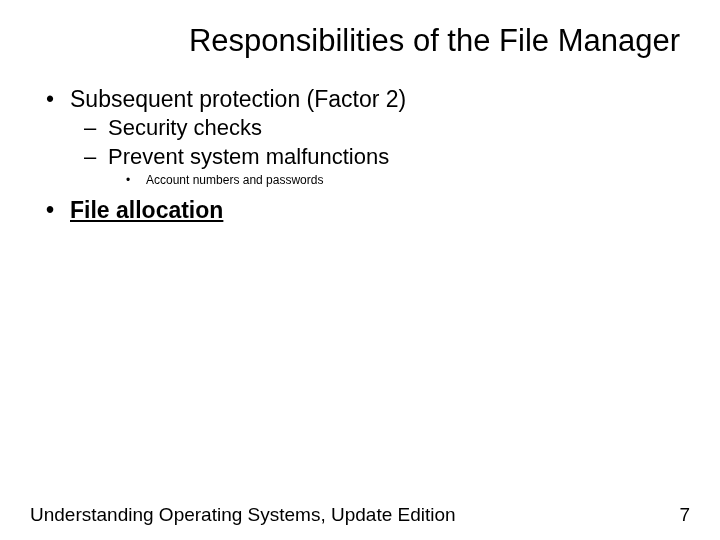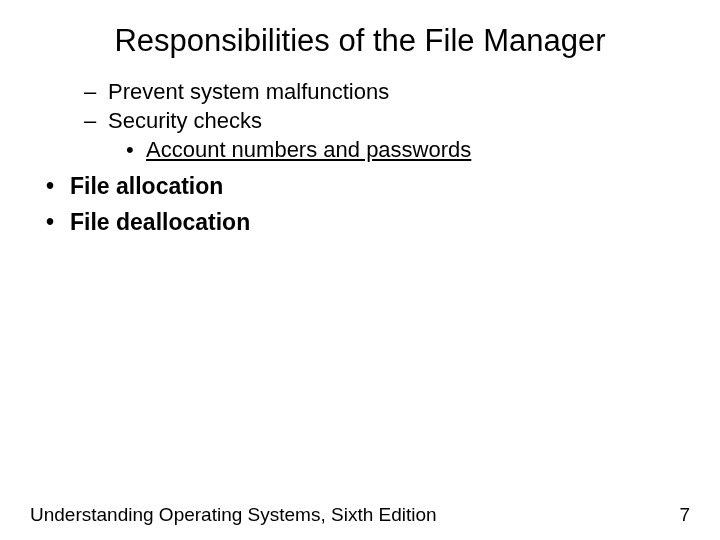--- a/index.html
+++ b/index.html
@@ -12,21 +12,21 @@
     color: #000;
     overflow: hidden;
   }
   .slide {
     position: relative;
     width: 720px;
     height: 540px;
     box-sizing: border-box;
   }
   .title {
-    text-align: center;
+    text-align: right;
     font-size: 31px;
     line-height: 1.2;
     padding: 22px 40px 10px 40px;
   }
   .body {
     padding: 8px 30px 0 30px;
     font-size: 23px;
     line-height: 1.22;
   }
   .lvl1 {
@@ -49,30 +49,29 @@
   .lvl2::before {
     content: "–";
     position: absolute;
     left: 54px;
     top: 0;
   }
   .lvl3 {
     margin: 2px 0;
     padding-left: 116px;
     position: relative;
-    font-size: 22px;
-    text-decoration: underline;
+    font-size: 12px;
   }
   .lvl3::before {
     content: "•";
     position: absolute;
     left: 96px;
     top: 0;
   }
-  .bold { font-weight: bold; }
+  .bold { font-weight: bold; text-decoration: underline; }
   .footer {
     position: absolute;
     bottom: 14px;
     left: 30px;
     right: 30px;
     font-size: 19px;
     display: flex;
     justify-content: space-between;
     align-items: baseline;
   }
@@ -81,38 +80,38 @@
 <body>
 
 <div class="slide">
 
   <div class="title">
     <span>Responsibilities of the File Manager</span><br>
   </div>
 
   <div class="body">
 
-    <div class="lvl2">
-      <span>Prevent system malfunctions</span>
+    <div class="lvl1">
+      <span>Subsequent protection (Factor 2)</span>
     </div>
     <div class="lvl2">
       <span>Security checks</span>
+    </div>
+    <div class="lvl2">
+      <span>Prevent system malfunctions</span>
     </div>
     <div class="lvl3">
       <span>Account numbers and passwords</span>
     </div>
 
     <div class="lvl1 bold">
       <span>File allocation</span>
     </div>
 
-    <div class="lvl1 bold">
-      <span>File deallocation</span>
-    </div>
 
   </div>
 
   <div class="footer">
-    <span>Understanding Operating Systems, Sixth Edition</span>
+    <span>Understanding Operating Systems, Update Edition</span>
     <span>7</span>
   </div>
 
 </div>
 
 </body></html>

